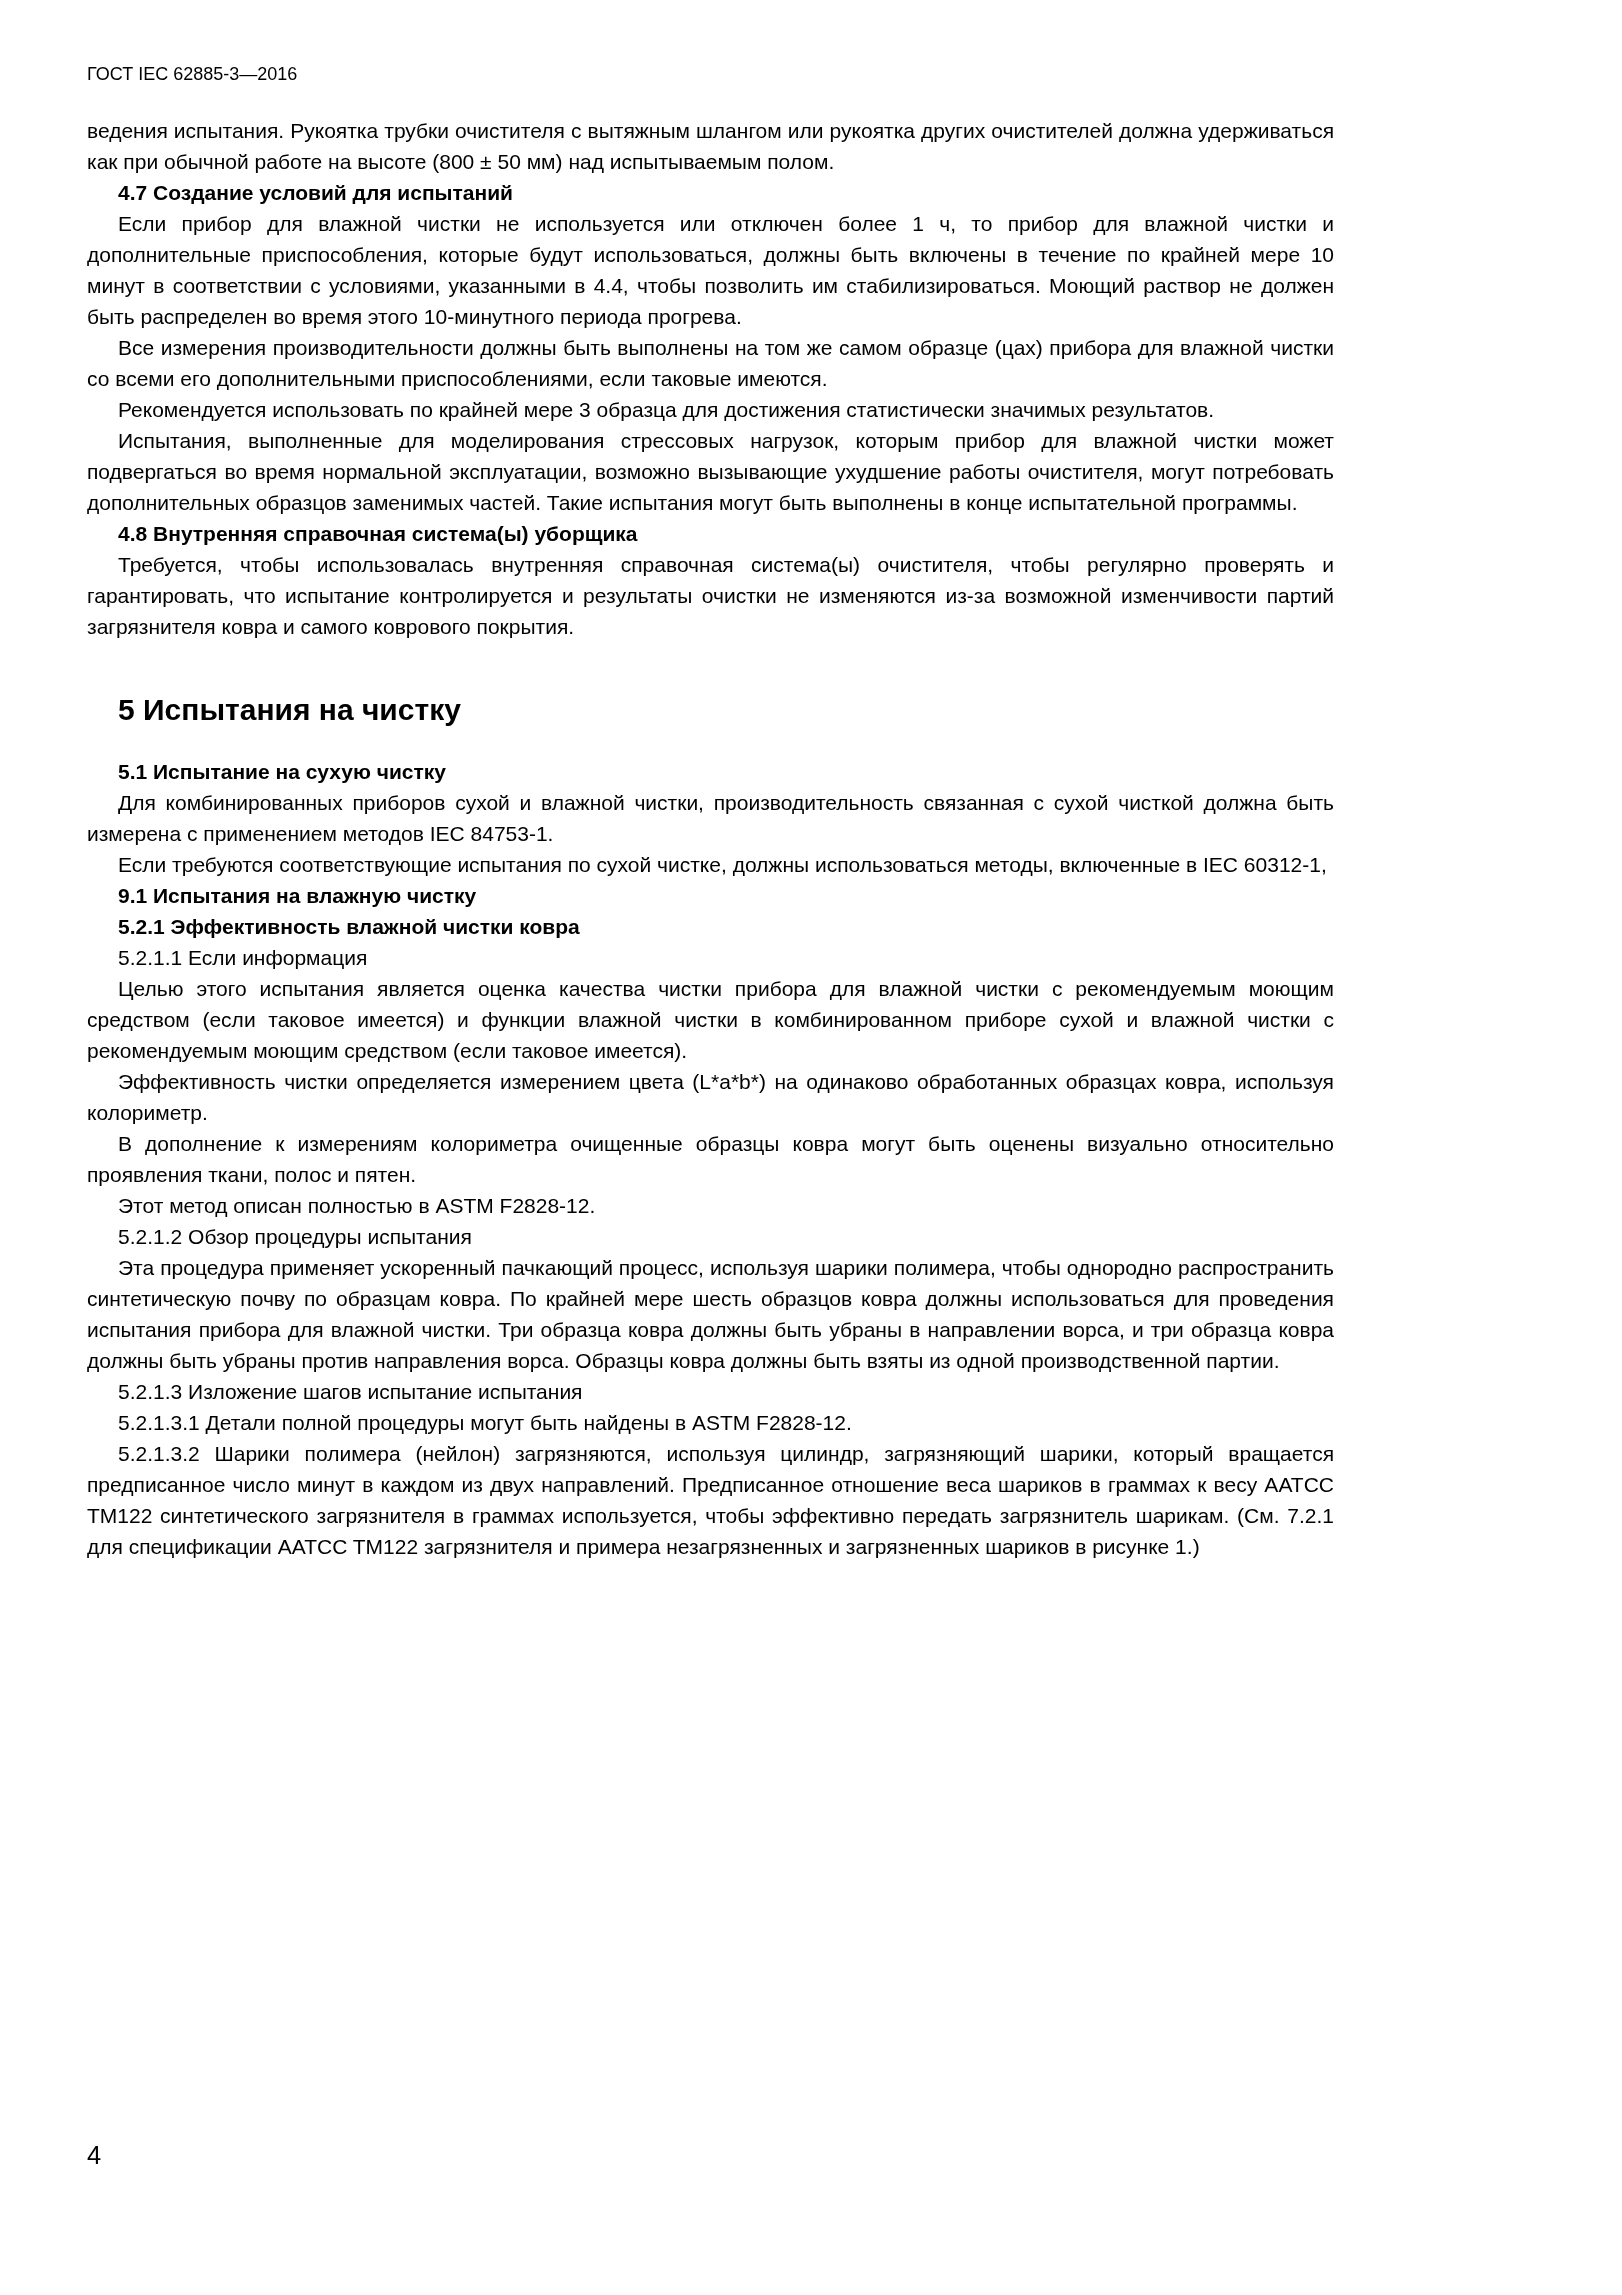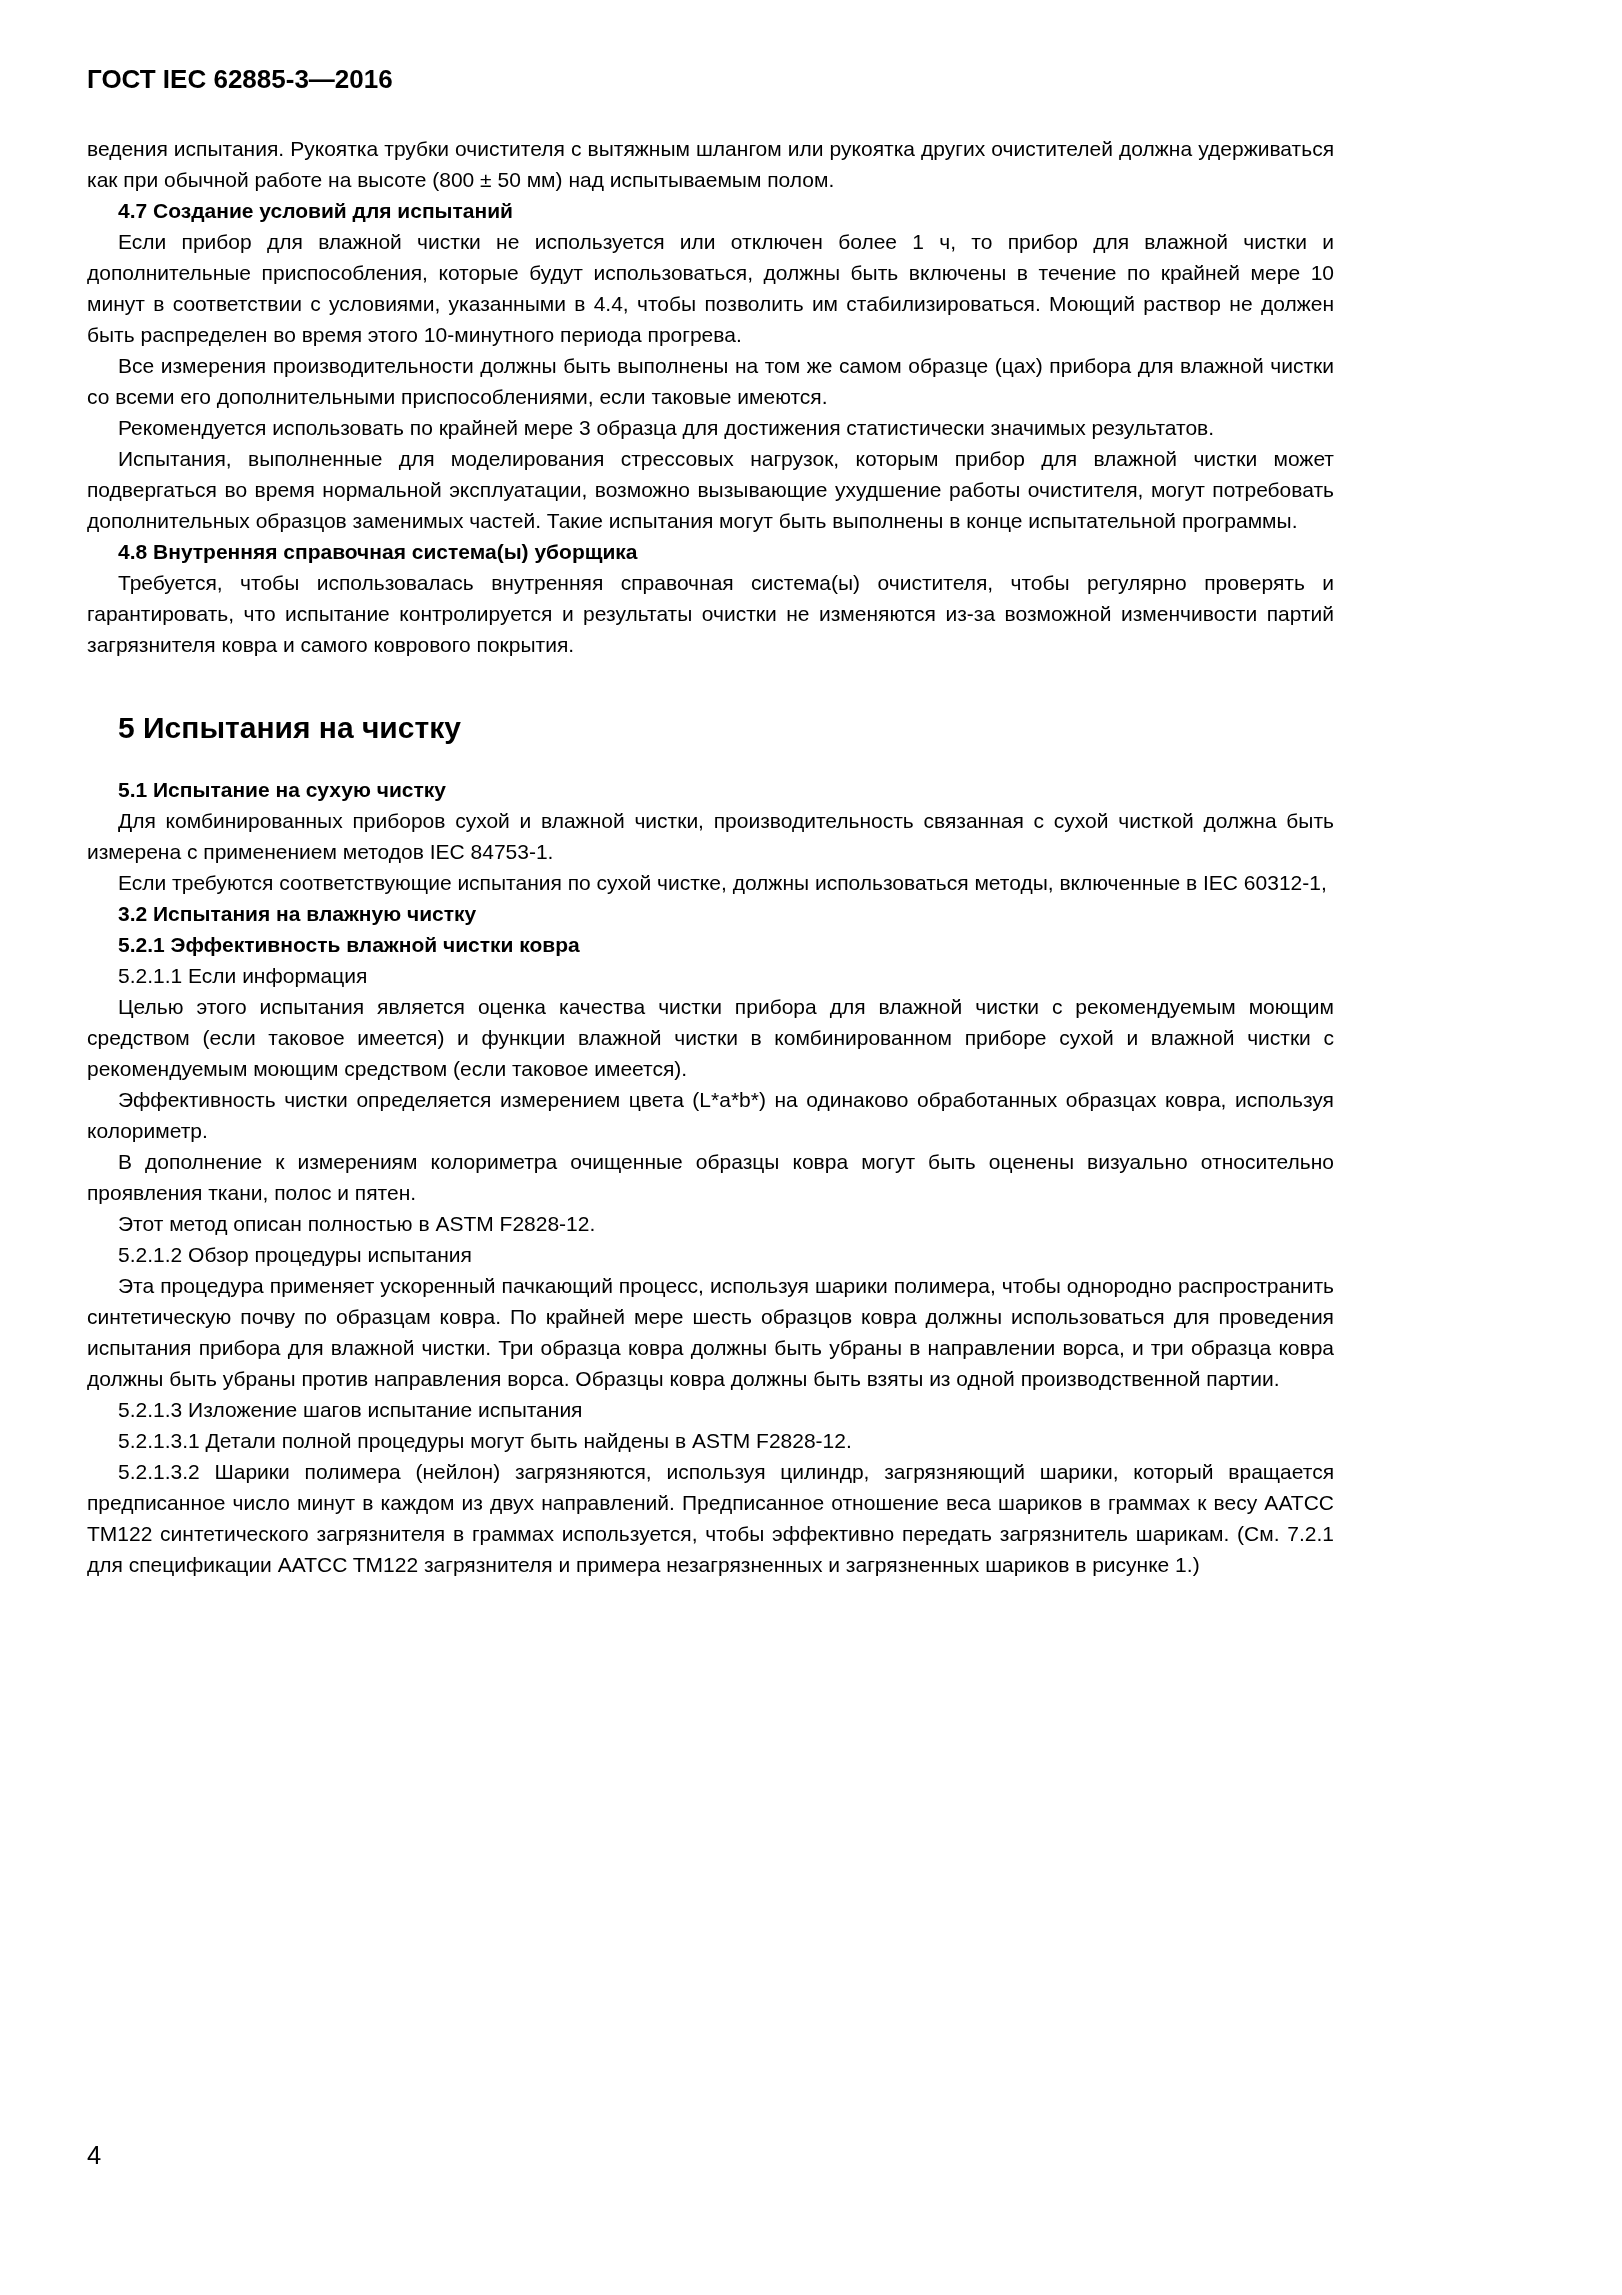--- a/index.html
+++ b/index.html
@@ -13,23 +13,23 @@
     font-family: "Liberation Sans", sans-serif;
     overflow: hidden;
   }
   .content {
     position: absolute;
     left: 87px;
     top: 64px;
     width: 1247px;
   }
   .doc-header {
-    font-size: 26px;
-    font-weight: bold;
-    margin-bottom: 38px;
+    font-size: 18px;
+    font-weight: normal;
+    margin-bottom: 30px;
   }
   .block {
     font-size: 21px;
     line-height: 31px;
     text-align: justify;
   }
   .indent { text-indent: 31px; }
   .bold { font-weight: bold; }
   .section-h {
     font-size: 30px;
@@ -59,21 +59,21 @@
     <p class="block indent">Рекомендуется использовать по крайней мере 3 образца для достижения статистически значимых результатов.</p>
     <p class="block indent">Испытания, выполненные для моделирования стрессовых нагрузок, которым прибор для влажной чистки может подвергаться во время нормальной эксплуатации, возможно вызывающие ухудшение работы очистителя, могут потребовать дополнительных образцов заменимых частей. Такие испытания могут быть выполнены в конце испытательной программы.</p>
     <p class="block indent bold">4.8 Внутренняя справочная система(ы) уборщика</p>
     <p class="block indent">Требуется, чтобы использовалась внутренняя справочная система(ы) очистителя, чтобы регулярно проверять и гарантировать, что испытание контролируется и результаты очистки не изменяются из-за возможной изменчивости партий загрязнителя ковра и самого коврового покрытия.</p>
 
     <p class="block section-h indent">5 Испытания на чистку</p>
 
     <p class="block indent bold">5.1 Испытание на сухую чистку</p>
     <p class="block indent">Для комбинированных приборов сухой и влажной чистки, производительность связанная с сухой чисткой должна быть измерена с применением методов IEC 84753-1.</p>
     <p class="block indent">Если требуются соответствующие испытания по сухой чистке, должны использоваться методы, включенные в IEC 60312-1,</p>
-    <p class="block indent bold">3.2 Испытания на влажную чистку</p>
+    <p class="block indent bold">9.1 Испытания на влажную чистку</p>
     <p class="block indent bold">5.2.1 Эффективность влажной чистки ковра</p>
     <p class="block indent">5.2.1.1 Если информация</p>
     <p class="block indent">Целью этого испытания является оценка качества чистки прибора для влажной чистки с рекомендуемым моющим средством (если таковое имеется) и функции влажной чистки в комбинированном приборе сухой и влажной чистки с рекомендуемым моющим средством (если таковое имеется).</p>
     <p class="block indent">Эффективность чистки определяется измерением цвета (L*a*b*) на одинаково обработанных образцах ковра, используя колориметр.</p>
     <p class="block indent">В дополнение к измерениям колориметра очищенные образцы ковра могут быть оценены визуально относительно проявления ткани, полос и пятен.</p>
     <p class="block indent">Этот метод описан полностью в ASTM F2828-12.</p>
     <p class="block indent">5.2.1.2 Обзор процедуры испытания</p>
     <p class="block indent">Эта процедура применяет ускоренный пачкающий процесс, используя шарики полимера, чтобы однородно распространить синтетическую почву по образцам ковра. По крайней мере шесть образцов ковра должны использоваться для проведения испытания прибора для влажной чистки. Три образца ковра должны быть убраны в направлении ворса, и три образца ковра должны быть убраны против направления ворса. Образцы ковра должны быть взяты из одной производственной партии.</p>
     <p class="block indent">5.2.1.3 Изложение шагов испытание испытания</p>
     <p class="block indent">5.2.1.3.1 Детали полной процедуры могут быть найдены в ASTM F2828-12.</p>

